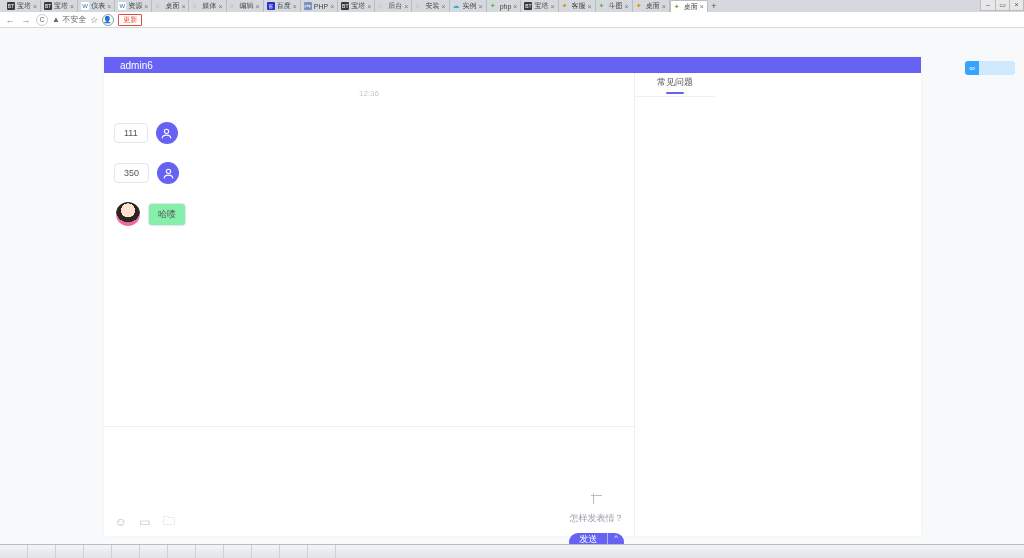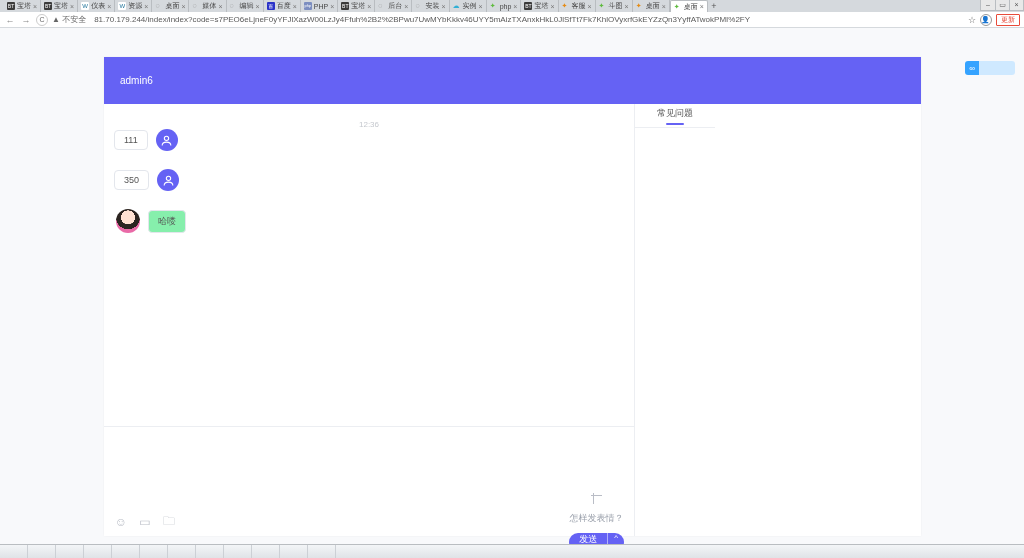--- a/index.html
+++ b/index.html
@@ -35,31 +35,31 @@
   .user-ico { width:12px;height:12px;border-radius:50%;border:1px solid #999; font-size:7px; line-height:10px; text-align:center; color:#666; }
   .star-ico { font-size:9px; color:#666; }
 
   
   .page { flex:1; background:#f8f9fb; position:relative; overflow:hidden; }
   .badge-pill { position:absolute; top:33px; right:9px; height:14px; display:flex; align-items:center; border-radius:3px; overflow:hidden; font-size:8px; }
   .badge-pill .blue { background:#35a3ff; width:14px; height:14px; color:#fff; display:flex; align-items:center; justify-content:center; }
   .badge-pill .rest { background:#cfe9ff; width:36px; height:14px; }
 
   .card { position:absolute; left:104px; top:29px; width:817px; height:479px; background:#fff; box-shadow:0 0 2px rgba(0,0,0,.05); display:flex; flex-direction:column; }
-  .card-hdr { height:47px; background:#6562f4; display:flex; align-items:center; padding:0 16px; }
+  .card-hdr { height:16px; background:#6562f4; display:flex; align-items:center; padding:0 16px; }
   .card-hdr span { color:#fff; font-size:10px; }
 
   .card-body { flex:1; display:flex; min-height:0; }
   .chat-col { width:531px; display:flex; flex-direction:column; border-right:1px solid #eceef2; }
   .faq-col { flex:1; display:flex; flex-direction:column; }
   .faq-tab { width:80px; height:24px; border-bottom:1px solid #eceef2; display:flex; flex-direction:column; align-items:center; justify-content:center; font-size:9px; color:#555; gap:3px;}
   .faq-tab .underline { width:18px; height:2px; background:#6562f4; border-radius:1px; }
 
   .msg-area { flex:1; overflow:auto; font-size:10px; color:#333; padding:10px; position:relative; }
-  .time { text-align:center; font-size:8px; color:#c5c8ce; margin-top:6px; margin-bottom:0; }
+  .time { text-align:center; font-size:8px; color:#c5c8ce; margin-top:6px; margin-bottom:24px; }
   .row-right { display:flex; justify-content:flex-start; align-items:center; gap:8px; margin-bottom:18px; padding-right:2px;}
   .bubble-r { background:#fff; border:1px solid #e3e6ec; border-radius:4px; padding:4px 9px; font-size:9px; color:#555; }
   .avatar-r { width:22px; height:22px; background:#6562f4; border-radius:50%; display:flex; align-items:center; justify-content:center; }
   .avatar-r svg { width:13px; height:13px; }
   .row-left { display:flex; align-items:center; gap:8px; margin-bottom:18px; padding-left:2px;}
   .avatar-l { width:24px; height:24px; border-radius:50%; background:radial-gradient(circle at 50% 35%, #ffe1d2 0 35%, #2b2420 36% 60%, #e96aa7 61% 100%); overflow:hidden;}
   .bubble-l { background:#86efac; border:1px solid #e3e6ec; border-radius:4px; padding:4px 9px; font-size:9px; color:#555; }
 
   .input-wrap { border-top:1px solid #eceef2; height:110px; display:flex; flex-direction:column; }
   .input-area { flex:1; }
@@ -187,21 +187,20 @@
         <span class="x">×</span>
       </div>
       <div class="new-tab">+</div>
     </div>
 
   <div class="addr-row">
     <span class="nav-icon">←</span>
     <span class="nav-icon">→</span>
     <span class="nav-icon reload">C</span>
     <span>▲ 不安全</span>
-    <span class="addr-bar">81.70.179.244/index/index?code=s7PEO6eLjneF0yYFJlXazW00LzJy4Ffuh%2B2%2BPwu7UwMYbKkkv46UYY5mAizTXAnxkHkL0JlSfTt7Fk7KhlOVyxrfGkEYZzQn3YyffATwokPMI%2FY</span>
     <span class="star-ico">☆</span>
     <span class="user-ico">👤</span>
     <span class="update-btn">更新</span>
   </div>
 
   <div class="page">
 
     <div class="badge-pill">
       <div class="blue">∞</div>
       <div class="rest"></div>

